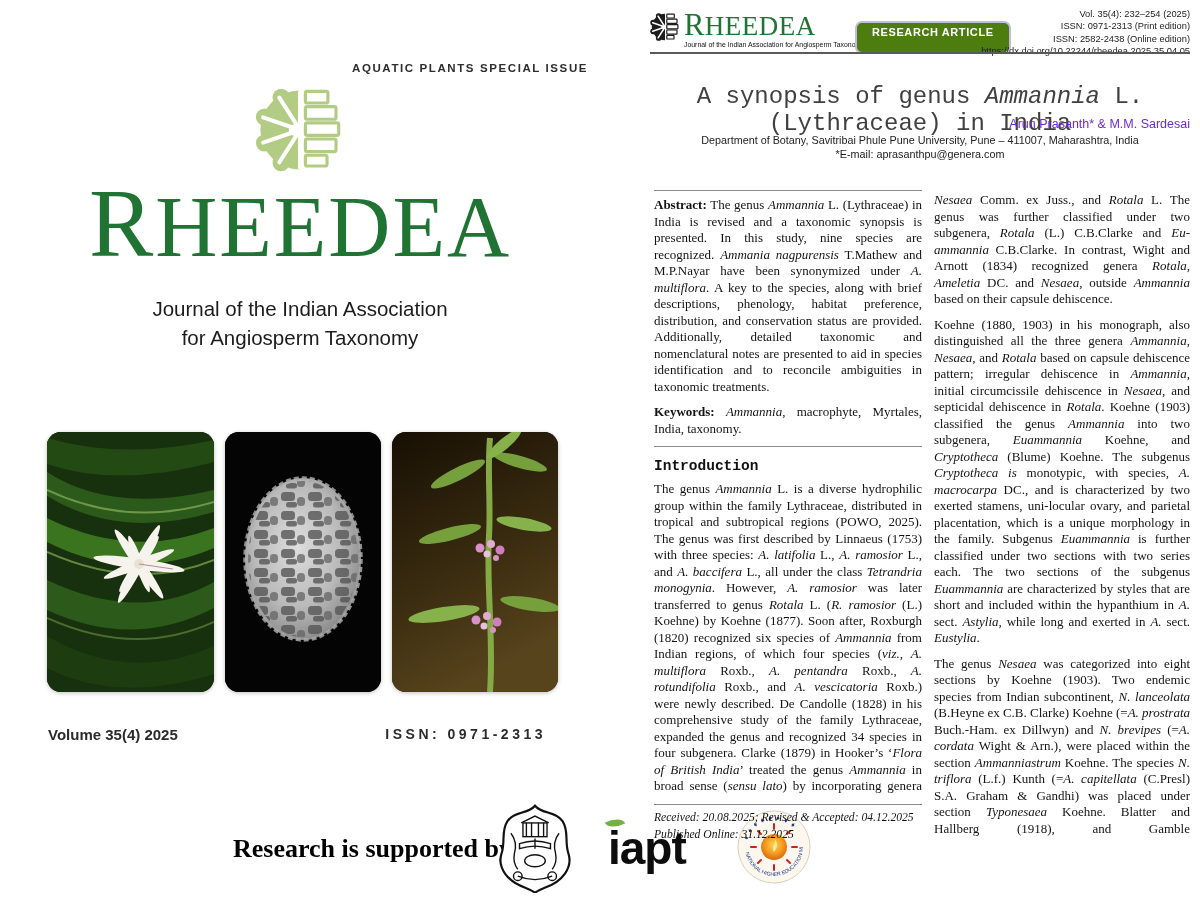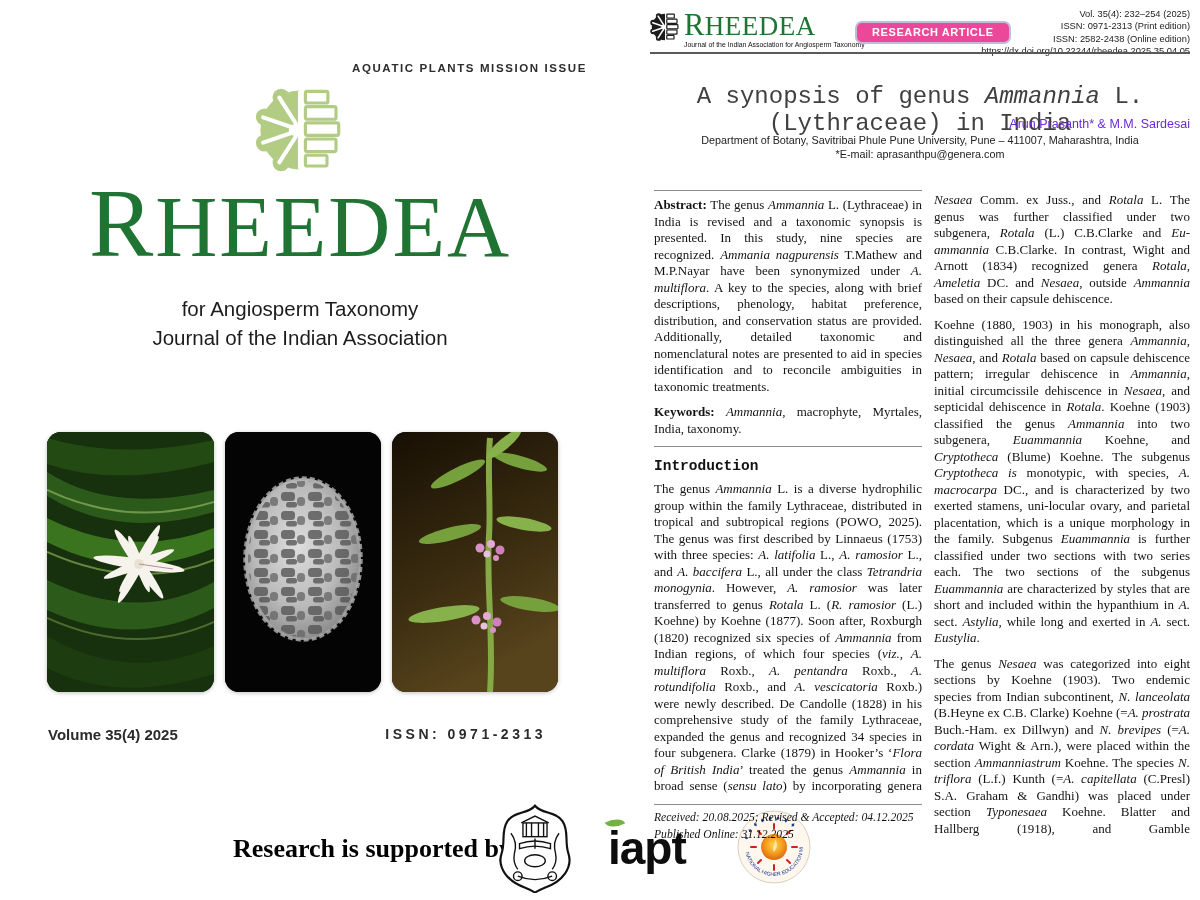--- a/index.html
+++ b/index.html
@@ -39,23 +39,23 @@
 
   
   .article { position:absolute; left:650px; top:0; width:540px; height:890px; }
   .art-header { position:absolute; left:0; top:8px; width:540px; height:44px; }
   .art-logo { position:absolute; left:0; top:2px; display:flex; align-items:flex-start; }
   .art-logo-glyph { width:30px; height:30px; margin-right:4px; margin-top:2px; }
   .art-logo-name { font-family:"Liberation Serif", serif; font-size:27px; line-height:30px;
     color:#1f7433; letter-spacing:0.5px; }
   .art-logo-name::first-letter { font-size:113%; }
   .art-logo-sub { font-size:6.9px; color:#111; margin-top:0px; }
-  .badge { position:absolute; left:205px; top:13px; background:#ec4899; border:2px solid #c3bbdb;
+  .badge { position:absolute; left:205px; top:13px; background:#4d7c0f; border:2px solid #c3bbdb;
     border-radius:7px; color:#fff; font-weight:bold; font-size:11px; letter-spacing:0.6px;
-    padding:3px 15px 4px; white-space:nowrap; }
+    padding:3px 15px 14px; white-space:nowrap; }
   .art-info { position:absolute; right:0; top:0; text-align:right; font-size:9.3px;
     line-height:1.34; color:#1c1c1c; }
   .art-rule { position:absolute; left:0; top:52px; width:540px; border-top:2px solid #5a5a5a; }
 
   .art-title { position:absolute; left:0; top:83px; width:540px; text-align:center;
     font-size:24px; color:#404040;font-family:Liberation Mono, monospace; }
   .art-authors { position:absolute; left:0; top:117px; width:540px; text-align:right;
     font-size:12.5px; color:#6d28d9; }
   .art-affil { position:absolute; left:0; top:134px; width:540px; text-align:center;
     font-size:10.8px; color:#222; }
@@ -73,21 +73,21 @@
     color:#111; margin:10px 0 4px; text-align:left; }
   .meta-line { font-style:italic; font-size:11.6px; line-height:1.5; text-align:left; }
   .keywords { margin-top:10px; }
 </style>
 </head>
 <body>
 
 <div class="canvas">
 
   <div class="cover">
-    <div class="cover-banner">AQUATIC PLANTS MISSION ISSUE</div>
+    <div class="cover-banner">AQUATIC PLANTS SPECIAL ISSUE</div>
 
     <div class="cover-logo">
       <svg viewBox="0 0 100 100">
         <g fill="#b2cc84">
           <path d="M50,6 A44,44 0 0,0 50,94 Z"></path>
           <circle cx="29" cy="13.6" r="9.5"></circle>
             <circle cx="10.5" cy="35.6" r="9.5"></circle>
           <circle cx="10.5" cy="64.4" r="9.5"></circle>
             <circle cx="29" cy="86.4" r="9.5"></circle>
         </g>
@@ -105,22 +105,22 @@
           <rect x="56" y="24" width="34" height="14" rx="2"></rect>
           <rect x="56" y="42" width="37" height="14" rx="2"></rect>
           <rect x="56" y="60" width="34" height="14" rx="2"></rect>
           <rect x="56" y="78" width="24" height="12" rx="2"></rect>
         </g>
       </svg>
     </div>
 
     <div class="cover-title">RHEEDEA</div>
     <div class="cover-subtitle">
+      <div>Journal of the Indian Association</div>
       <div>for Angiosperm Taxonomy</div>
-      <div>Journal of the Indian Association</div>
     </div>
 
     <div class="photo-row">
 
       <div class="photo-card" style="width:167px;">
         <svg viewBox="0 0 167 260" preserveAspectRatio="none">
           <rect width="167" height="260" fill="#17300d"></rect>
           <path d="M0,6 Q75,28 167,8 L167,30 Q70,56 0,32 Z" fill="#234a13"></path>
           <path d="M0,40 Q65,82 167,58 L167,80 Q72,108 0,64 Z" fill="#2c5a1a"></path>
           <path d="M0,86 Q85,128 167,96 L167,116 Q82,152 0,110 Z" fill="#3a741f"></path>

